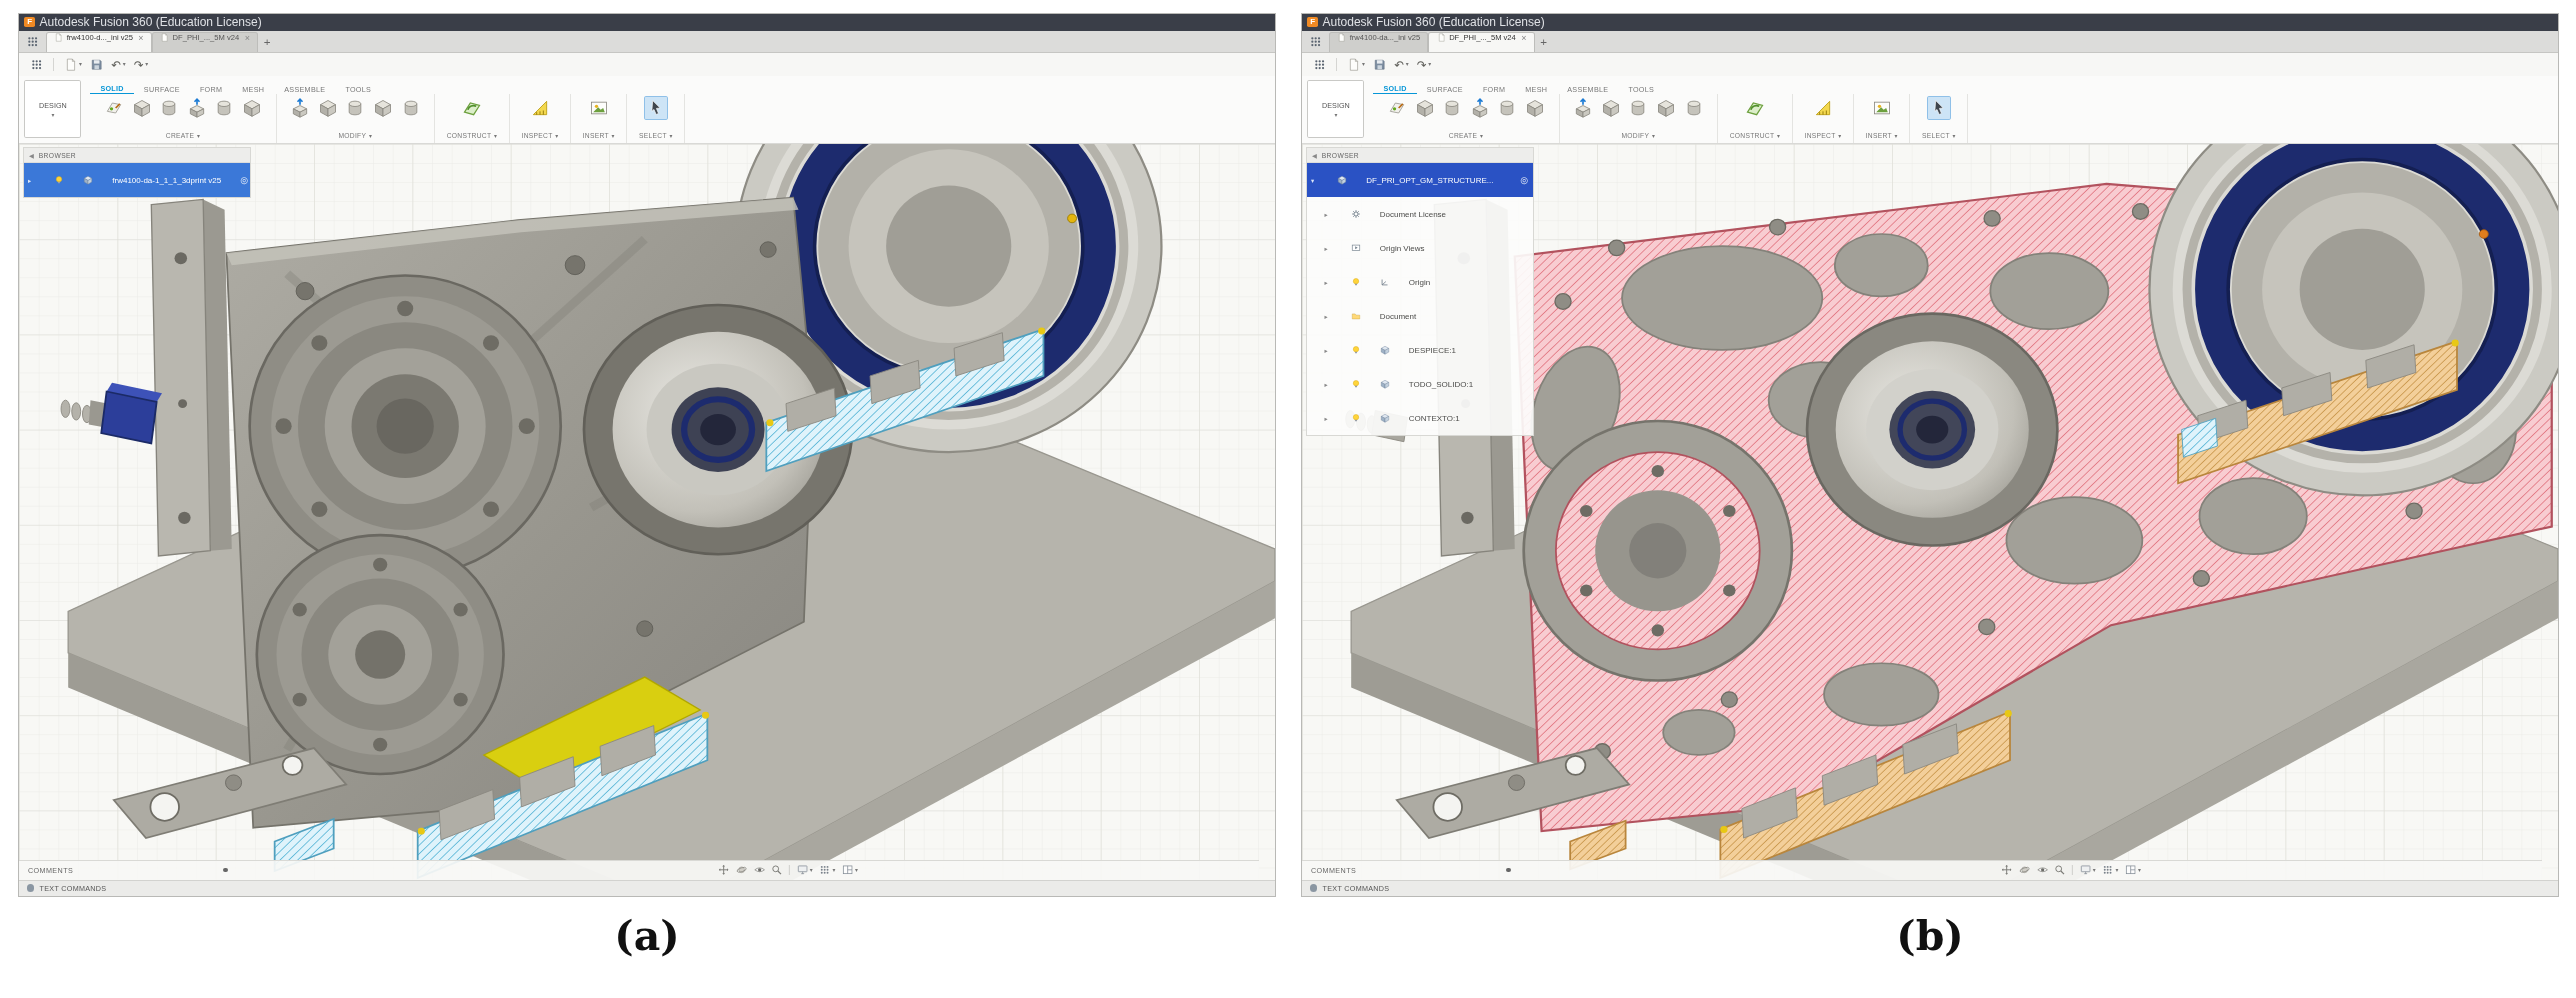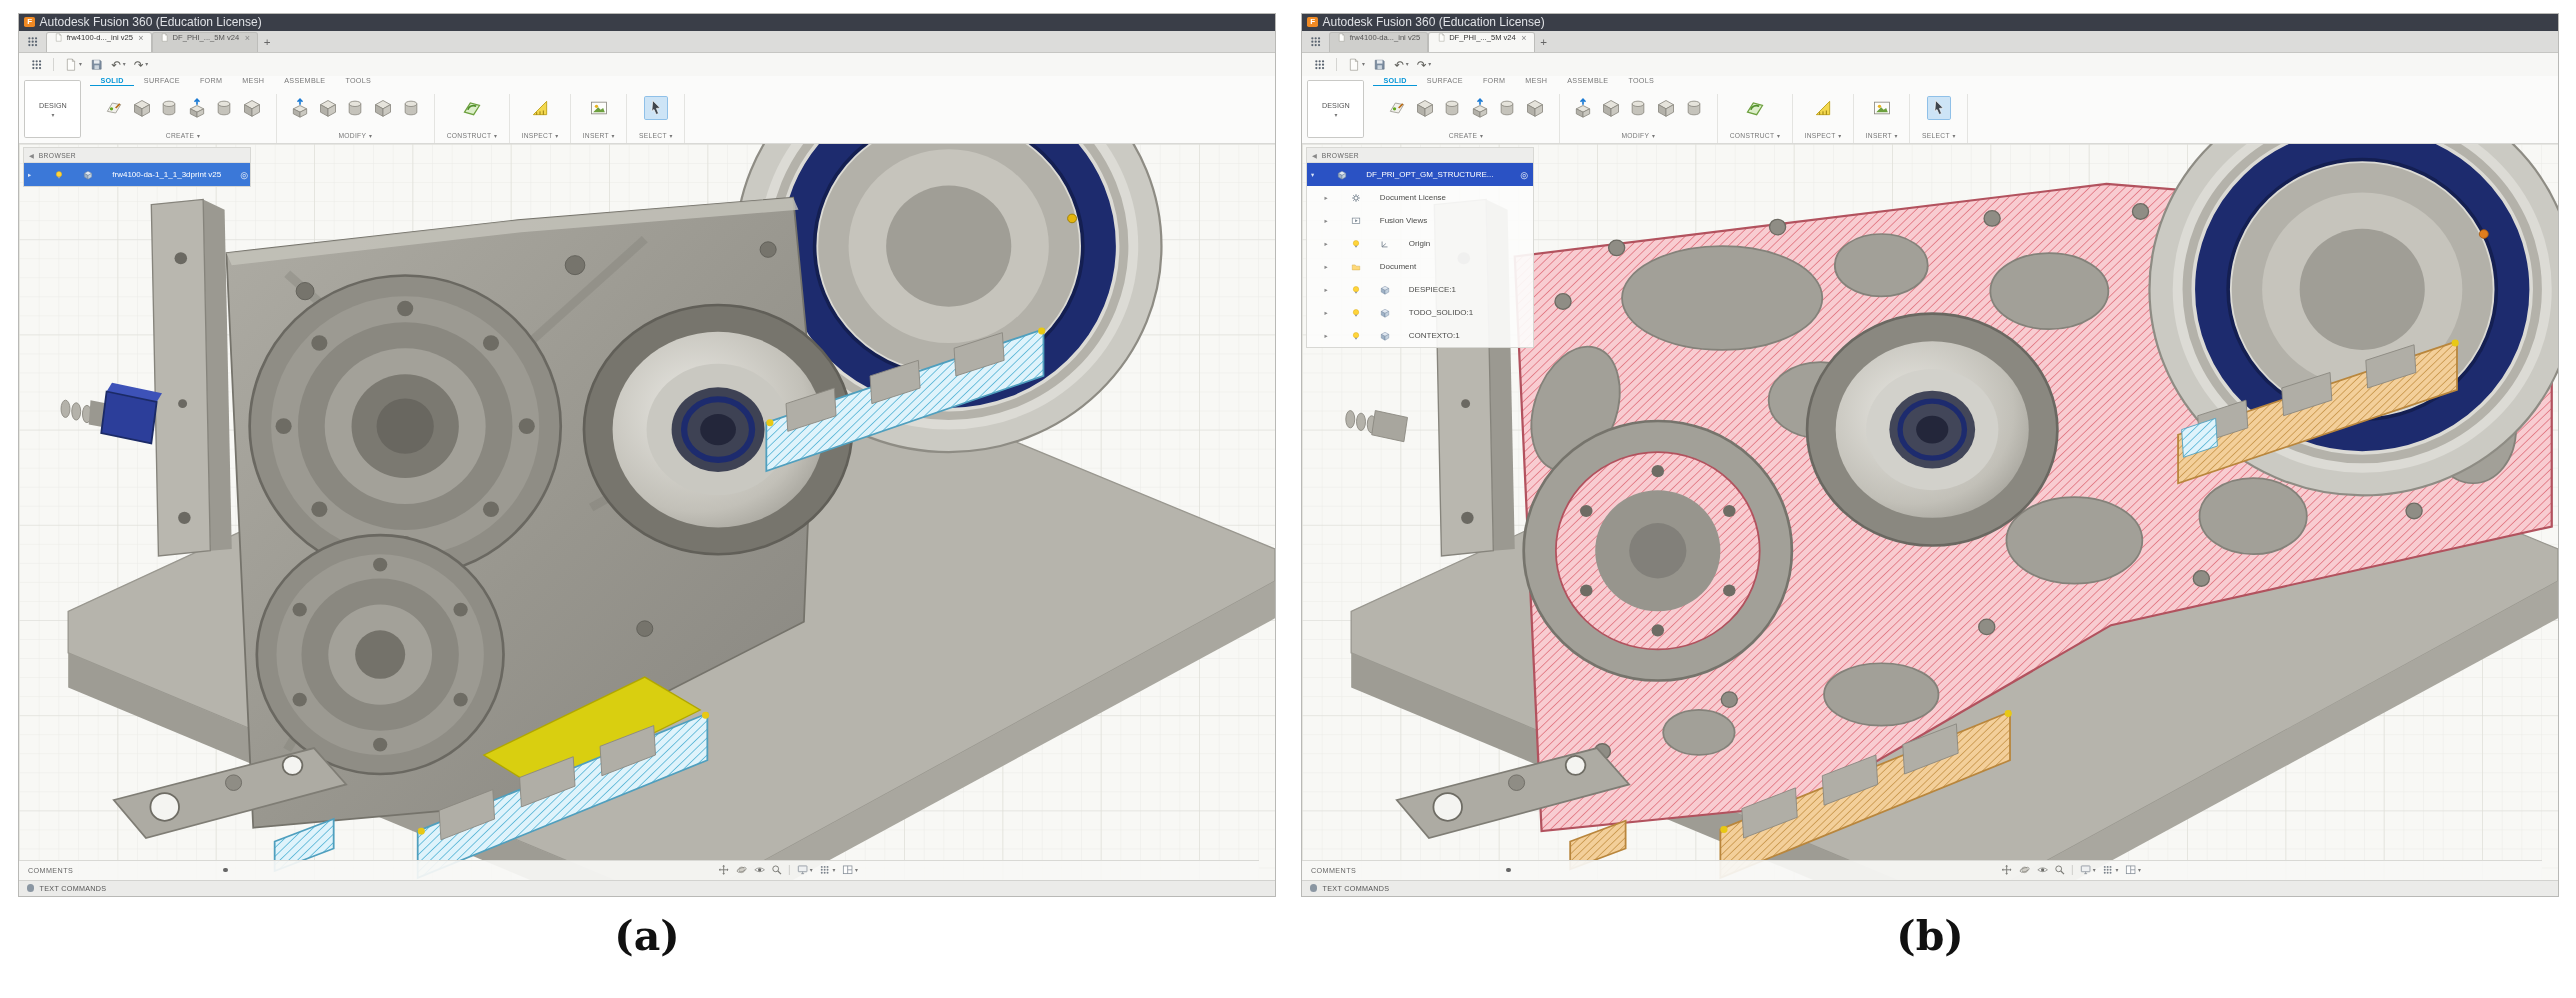--- a/index.html
+++ b/index.html
@@ -22,38 +22,38 @@
   .qat{height:23px;background:#f7f7f5;display:flex;align-items:center;gap:2.7px;padding:0 8px;flex:0 0 auto}
   .qbtn{display:flex;align-items:center;gap:1.8px;padding:1.8px 2.7px;border-radius:1.8px}
   .ic16{width:13.4px;height:13.4px}
   .uglyph{font-size:11.6px;color:#5f5f5a;line-height:1}
   .caret{font-size:5.8px;color:#777}
   .vsep{width:0.9px;height:12.5px;background:#d5d5d2;margin:0 4.5px}
 
   .ribbon{height:68px;background:#fbfbfa;border-bottom:0.9px solid #d9d9d6;display:flex;flex:0 0 auto}
   .ws-sel{width:57px;margin:4.5px 5.4px;border:0.9px solid #c9c9c6;border-radius:1.8px;display:flex;flex-direction:column;align-items:center;justify-content:center;font-size:7.2px;color:#555;gap:1.8px;background:#fff}
   .ribbon-right{flex:1;display:flex;flex-direction:column}
-  .ribbon-tabs{height:18px;display:flex;align-items:flex-start;padding-left:3.6px}
+  .ribbon-tabs{height:18px;display:flex;align-items:flex-end;padding-left:3.6px}
   .rtab{font-size:7.2px;color:#777;padding:0 10px;display:flex;align-items:center;letter-spacing:0.3px}
   .rtab.active{color:#0696d7;font-weight:bold;border-bottom:1.8px solid #0696d7}
   .ribbon-groups{flex:1;display:flex;align-items:stretch;padding-left:3.6px}
   .rgroup{display:flex;flex-direction:column;align-items:center;justify-content:space-between;padding:1.8px 11.6px 3.6px;border-right:0.9px solid #e4e4e1}
   .rg-icons{display:flex;gap:3.6px;align-items:center}
   .rg-btn{width:24px;height:24px;display:flex;align-items:center;justify-content:center;border-radius:1.8px}
   .rg-btn .ic{width:20px;height:20px}
   .rg-btn.sel{background:#cde4f6;border:0.9px solid #8fc0e8}
   .rg-label{font-size:6.7px;color:#777;display:flex;gap:2.7px;align-items:center;letter-spacing:0.3px}
 
   .viewport{flex:1;position:relative;overflow:hidden;background:#f8f8f5}
   .scene{position:absolute;left:0;top:0;width:100%;height:100%}
 
   .browser{position:absolute;left:3.6px;top:3.6px;width:228px;background:rgba(252,252,251,.92);border:0.9px solid #d8d8d4;font-size:8px;color:#444}
   .browser-h{height:15px;background:#ededeb;display:flex;align-items:center;gap:4.5px;padding:0 5.4px;color:#666;font-size:6.7px;border-bottom:0.9px solid #dddddb;letter-spacing:0.4px}
   .bh-arr{font-size:6.3px;color:#888}
-  .brow{height:23px;display:flex;align-items:center;gap:19px;padding:0 4.5px;white-space:nowrap;overflow:hidden}
+  .brow{height:34px;display:flex;align-items:center;gap:19px;padding:0 4.5px;white-space:nowrap;overflow:hidden}
   .brow .ic{width:10px;height:10px;flex:0 0 auto}
   .brow .arr{font-size:6.3px;color:#888;width:7.2px;flex:0 0 auto}
   .brow.sel-a{background:#3b78d8;color:#fff}
   .brow.sel-b{background:#2a52c4;color:#fff}
   .brow.sel-a .arr,.brow.sel-b .arr{color:#dce6f8}
   .glow{margin-left:auto;color:#e8eef8;font-size:9px}
   .bchild{padding-left:18px;color:#4c4c4a}
 
   .bottombar{position:absolute;left:0;right:16px;bottom:0;height:20px;background:rgba(247,247,245,.93);border-top:0.9px solid #d9d9d5;display:flex;align-items:center}
   .comments-lab{font-size:7.2px;color:#666;padding-left:9px;letter-spacing:0.4px}
@@ -928,21 +928,21 @@
         <svg class="ic" viewBox="0 0 11 11" width="10" height="10">
             <use href="#s-gear"></use>
           </svg>
         <span>Document License</span>
       </div>
       <div class="brow bchild">
         <span class="arr">▸</span>
         <svg class="ic" viewBox="0 0 11 11" width="10" height="10">
             <use href="#s-viewsic"></use>
           </svg>
-        <span>Fusion Views</span>
+        <span>Origin Views</span>
       </div>
       <div class="brow bchild">
         <span class="arr">▸</span>
         <svg class="ic" viewBox="0 0 11 11" width="10" height="10">
             <use href="#s-bulb"></use>
           </svg>
         <svg class="ic" viewBox="0 0 11 11" width="10" height="10">
             <use href="#s-axes"></use>
           </svg>
         <span>Origin</span>

